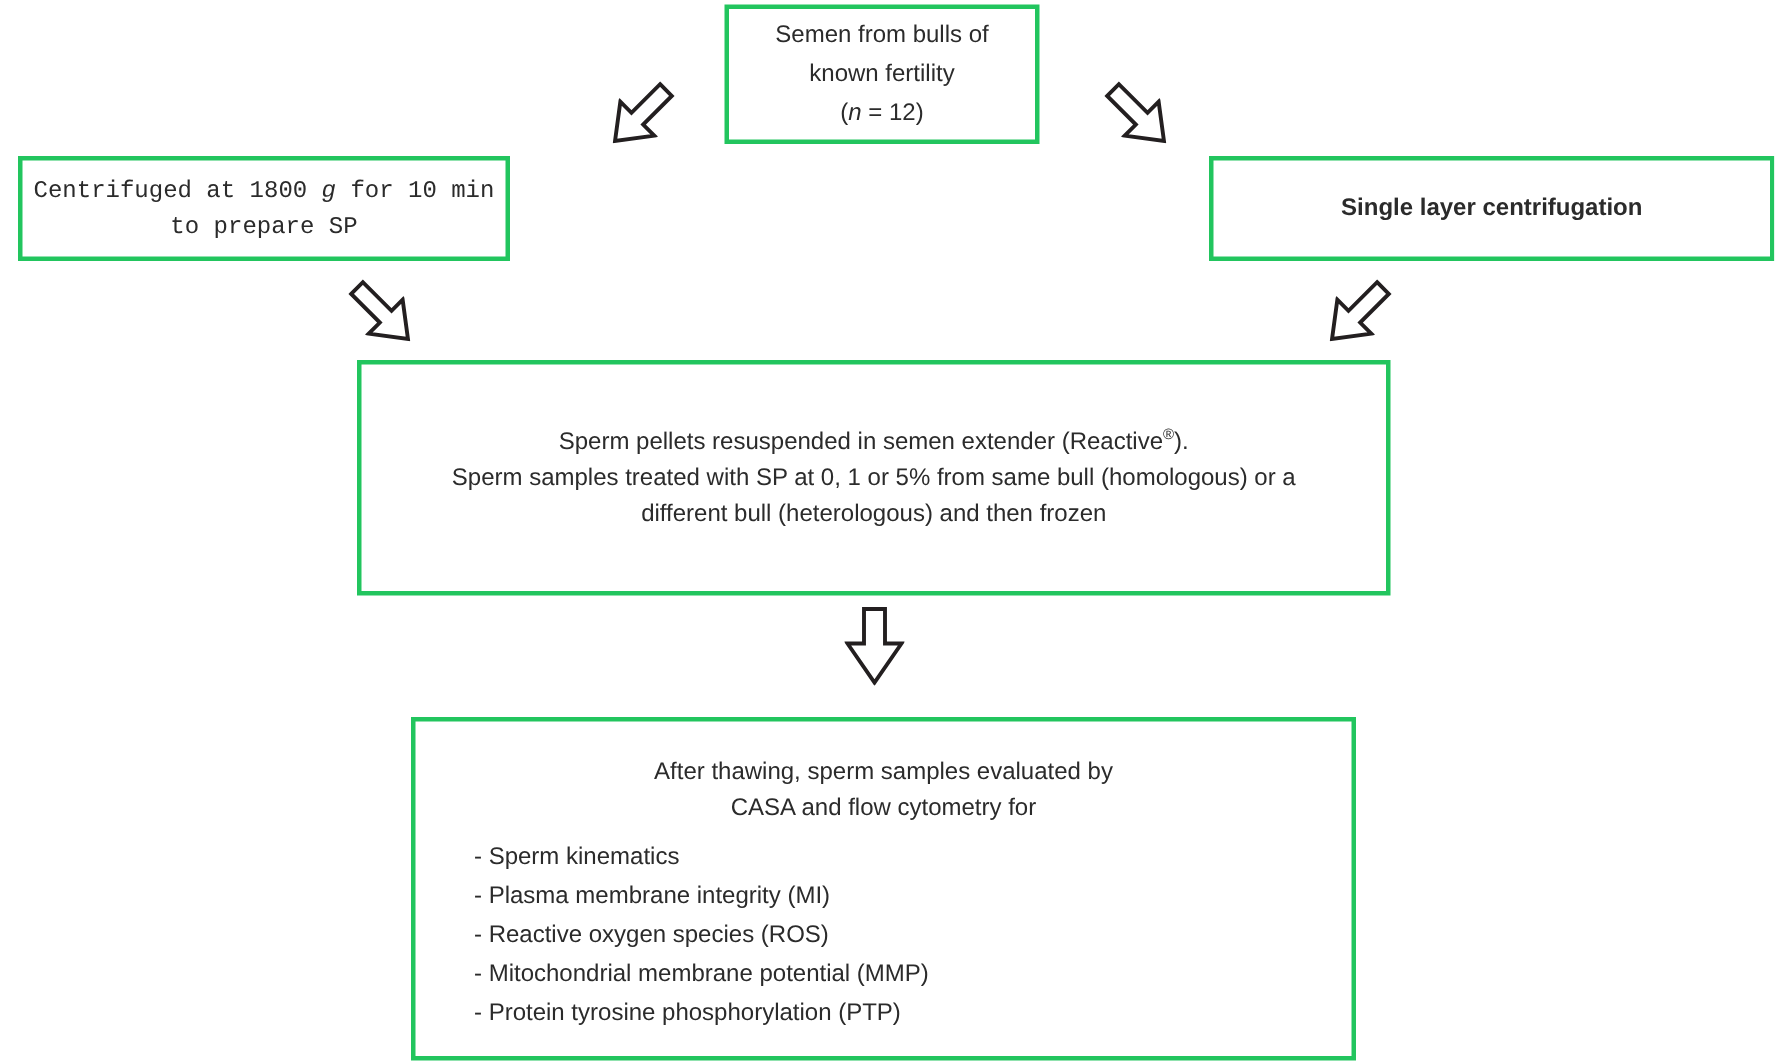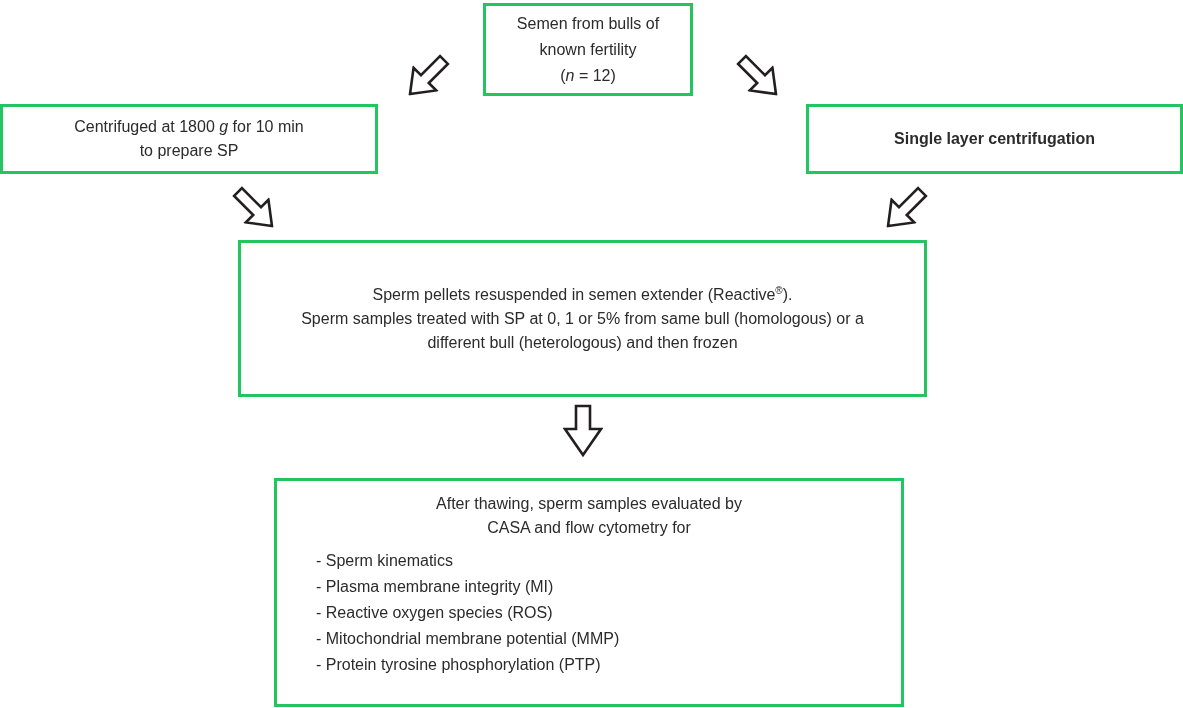--- a/index.html
+++ b/index.html
@@ -31,27 +31,27 @@
   }
   .box.thick { border-width: 3px; }
   .line { white-space: nowrap; }
   .line i { font-style: italic; }
   sup.reg {
     font-size: 10px;
     vertical-align: super;
     line-height: 0;
   }
   #box-top    { left: 483px; top: 3px;   width: 210px; height: 93px; line-height: 26px; }
-  #box-left   { left: 0px;   top: 104px; width: 378px; height: 70px; }
+  #box-left   { left: 12px;   top: 104px; width: 328px; height: 70px; font-family: Liberation Mono, monospace; }
   #box-right  { left: 806px; top: 104px; width: 377px; height: 70px; font-weight: bold; }
   #box-middle { left: 238px; top: 240px; width: 689px; height: 157px; }
   #box-bottom {
     left: 274px; top: 478px; width: 630px; height: 229px;
     justify-content: flex-start;
-    padding-top: 11px;
+    padding-top: 22px;
   }
   #box-bottom .list {
     align-self: flex-start;
     text-align: left;
     padding-left: 39px;
     margin-top: 8px;
   }
   #box-bottom .list .line { line-height: 26px; }
   .arrow { position: absolute; }
   .arrow svg { display: block; }

